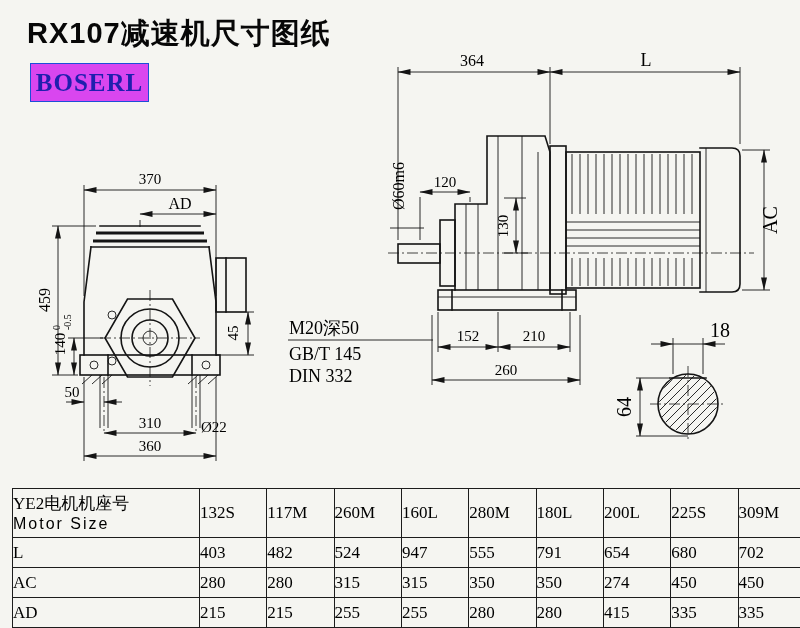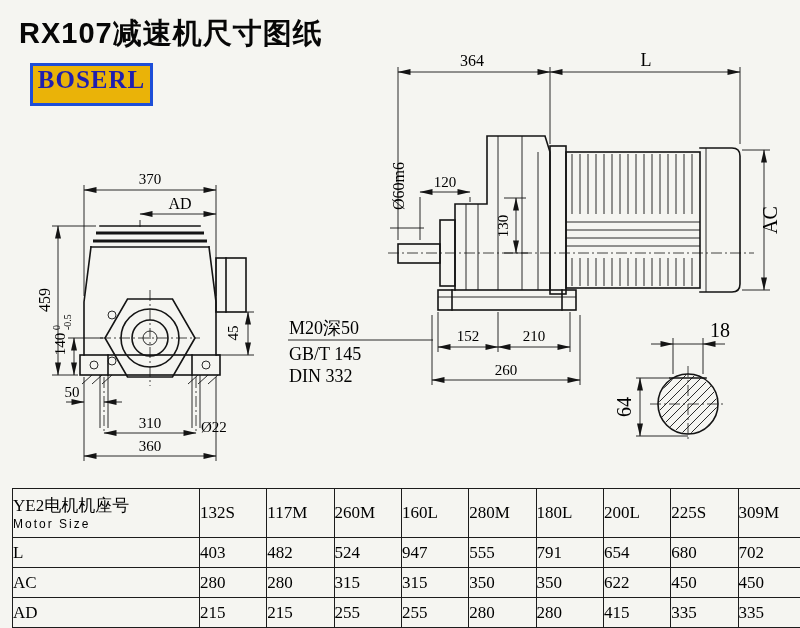--- a/index.html
+++ b/index.html
@@ -1,30 +1,30 @@
 <!DOCTYPE html>
 <html><head>
 <meta charset="utf-8">
 <style>
   html,body{margin:0;padding:0}
   body{width:800px;height:628px;position:relative;background:#f5f5f1;
        font-family:"Liberation Serif",serif;overflow:hidden;color:#000}
-  #title{position:absolute;left:19px;top:14px;font-family:"Liberation Sans",sans-serif;
+  #title{position:absolute;left:27px;top:14px;font-family:"Liberation Sans",sans-serif;
          font-size:29px;font-weight:700;color:#070707;letter-spacing:1px;white-space:nowrap}
-  #logo{position:absolute;left:30px;top:63px;width:117px;height:37px;border:3px solid #1d4ed8;
-        background:#eab308;display:flex;align-items:flex-start;justify-content:center}
+  #logo{position:absolute;left:30px;top:63px;width:117px;height:37px;border:1px solid #1d4ed8;
+        background:#d946ef;display:flex;align-items:center;justify-content:center}
   #logo span{font-size:25px;font-weight:700;color:#1f1fae;letter-spacing:1px;
              font-family:"Liberation Serif",serif}
   #dwg{position:absolute;left:0;top:0}
   #tbl{position:absolute;left:12px;top:488px;width:794px;border-collapse:collapse;
        text-align:left;color:#000}
   #tbl td{border:1.5px solid #1c1c1c;font-size:17px;padding:0;height:29px}
   #tbl tr.hdr td{height:48px}
   .hcn{font-size:17px;line-height:1.3}
-  .hen{font-size:12px;letter-spacing:2px;font-family:"Liberation Sans",sans-serif}
+  .hen{font-size:16px;letter-spacing:2px;font-family:"Liberation Sans",sans-serif}
   
   .ol{fill:none;stroke:#141414;stroke-width:1.6;stroke-linecap:square}
   .ol2{fill:none;stroke:#141414;stroke-width:3}
   .tl{fill:none;stroke:#141414;stroke-width:0.9}
   .dl{fill:none;stroke:#141414;stroke-width:0.9}
   .cl{fill:none;stroke:#141414;stroke-width:0.8;stroke-dasharray:11 3 2 3}
   text{fill:#000;font-family:"Liberation Serif",serif}
   .t15{font-size:15px;text-anchor:middle}
   .t16{font-size:16px;text-anchor:middle}
   .t18{font-size:18px;text-anchor:start}
@@ -240,21 +240,21 @@
     <td>702</td>
   </tr>
   <tr>
     <td>AC</td>
     <td>280</td>
     <td>280</td>
     <td>315</td>
     <td>315</td>
     <td>350</td>
     <td>350</td>
-    <td>622</td>
+    <td>274</td>
     <td>450</td>
     <td>450</td>
   </tr>
   <tr>
     <td>AD</td>
     <td>215</td>
     <td>215</td>
     <td>255</td>
     <td>255</td>
     <td>280</td>

